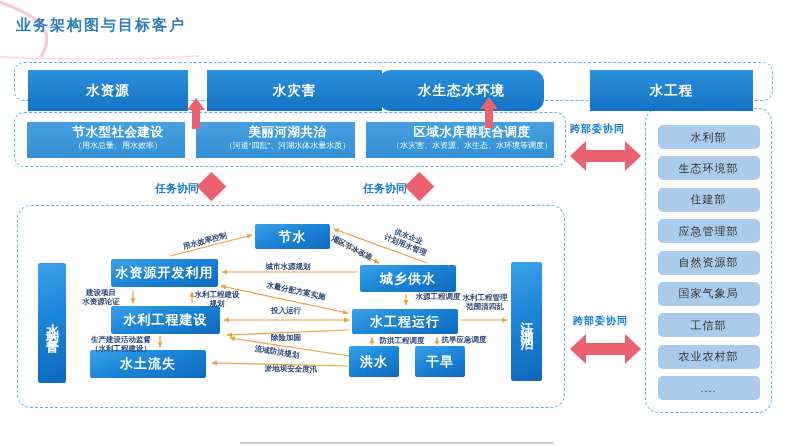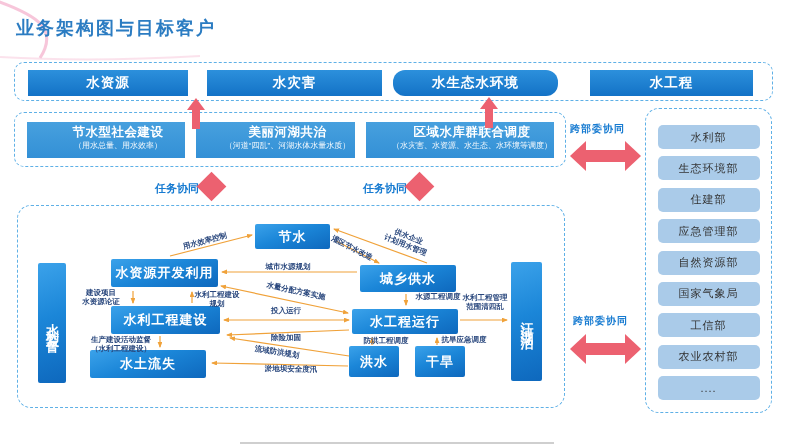--- a/index.html
+++ b/index.html
@@ -1,30 +1,30 @@
 <!DOCTYPE html>
 <html><head>
 <meta charset="utf-8">
 <style>
   html,body{margin:0;padding:0;background:#fff;}
   .slide{position:relative;width:793px;height:446px;background:#fff;overflow:hidden;
          font-family:"Liberation Sans","DejaVu Sans",sans-serif;}
   
-  .page-title{position:absolute;left:16px;top:16px;font-size:18px;font-weight:bold;
+  .page-title{position:absolute;left:16px;top:16px;font-size:15px;font-weight:bold;
               color:#2b7cc2;letter-spacing:2px;}
   
   .dashed{position:absolute;border:1px dashed #5fb0e6;border-radius:10px;box-sizing:border-box;}
   #cat-row{left:14px;top:62px;width:759px;height:39px;}
   #biz-row{left:14px;top:112px;width:552px;height:55px;}
   #diagram{left:17px;top:205px;width:548px;height:203px;border-radius:14px;}
   #ministry-panel{left:645px;top:108px;width:127px;height:305px;border-radius:14px;
                   display:flex;flex-direction:column;justify-content:space-between;
                   align-items:center;padding:16px 12px 12px;}
   
-  .cat-btn{position:absolute;top:70px;height:26px;background:linear-gradient(180deg,#2c90dc,#1372c6);
+  .cat-btn{position:absolute;top:70px;height:41px;background:linear-gradient(180deg,#2c90dc,#1372c6);
            color:#fff;font-size:13.5px;font-weight:bold;display:flex;align-items:center;
            justify-content:center;letter-spacing:1px;}
   
   .biz-box{position:absolute;top:122px;height:36px;background:linear-gradient(180deg,#47a0de,#3390d6);
            color:#fff;text-align:center;box-sizing:border-box;padding-top:3px;padding-left:24px;}
   .biz-box .t{font-size:12.5px;font-weight:bold;letter-spacing:0.5px;line-height:15px;}
   .biz-box .s{font-size:8px;line-height:11px;opacity:.95;}
   
   :root{--red:#ec6170;}
   .up-arrow{position:absolute;width:18px;height:31px;}
@@ -135,21 +135,21 @@
         <line x1="348" y1="366" x2="212" y2="363" marker-end="url(#ah)"></line>
         <line x1="372" y1="345" x2="372" y2="338" marker-end="url(#ah)"></line>
         <line x1="437" y1="345" x2="437" y2="338" marker-end="url(#ah)"></line>
         <line x1="160" y1="336" x2="160" y2="347" marker-end="url(#ah)"></line>
       </g>
   </svg>
 
   <div class="footer-line"></div>
 <div class="cat-btn" style="left: 28px; width: 160px;">水资源</div>
     <div class="cat-btn" style="left: 207px; width: 175px;">水灾害</div>
-    <div class="cat-btn" style="left: 393px; width: 165px; border-radius: 12px;">水生态水环境</div>
+    <div class="cat-btn" style="left: 379px; width: 165px; border-radius: 12px;">水生态水环境</div>
     <div class="cat-btn" style="left: 590px; width: 163px;">水工程</div>
     <div class="biz-box" style="left: 27px; width: 158px;">
       <div class="t">节水型社会建设</div>
       <div class="s">（用水总量、用水效率）</div>
     </div>
     <div class="biz-box" style="left: 196px; width: 159px;">
       <div class="t">美丽河湖共治</div>
       <div class="s">（河道“四乱”、河湖水体水量水质）</div>
     </div>
     <div class="biz-box" style="left: 366px; width: 188px;">
@@ -176,17 +176,17 @@
     <div class="edge-label" style="left: 286px; top: 311px; transform: translate(-50%, -50%) rotate(0deg);">投入运行</div>
     <div class="edge-label" style="left: 407px; top: 241px; transform: translate(-50%, -50%) rotate(22deg);">供水企业
 计划用水管理</div>
     <div class="edge-label" style="left: 352px; top: 248px; transform: translate(-50%, -50%) rotate(27deg);">灌区节水改造</div>
     <div class="edge-label" style="left: 438px; top: 297px; transform: translate(-50%, -50%) rotate(0deg);">水源工程调度</div>
     <div class="edge-label" style="left: 485px; top: 302px; transform: translate(-50%, -50%) rotate(0deg);">水利工程管理
 范围清四乱</div>
     <div class="edge-label" style="left: 286px; top: 338px; transform: translate(-50%, -50%) rotate(0deg);">除险加固</div>
     <div class="edge-label" style="left: 277px; top: 352px; transform: translate(-50%, -50%) rotate(9deg);">流域防洪规划</div>
     <div class="edge-label" style="left: 291px; top: 369px; transform: translate(-50%, -50%) rotate(1deg);">淤地坝安全度汛</div>
-    <div class="edge-label" style="left: 386px; top: 341px; transform: translate(-50%, -50%) rotate(0deg);">防洪工程调度</div>
+    <div class="edge-label" style="left: 402px; top: 341px; transform: translate(-50%, -50%) rotate(0deg);">防洪工程调度</div>
     <div class="edge-label" style="left: 464px; top: 340px; transform: translate(-50%, -50%) rotate(0deg);">抗旱应急调度</div>
     <div class="edge-label" style="left: 121px; top: 344px; transform: translate(-50%, -50%) rotate(0deg);">生产建设活动监督
 （水利工程建设）</div>
   </div>
 
 </body></html>

